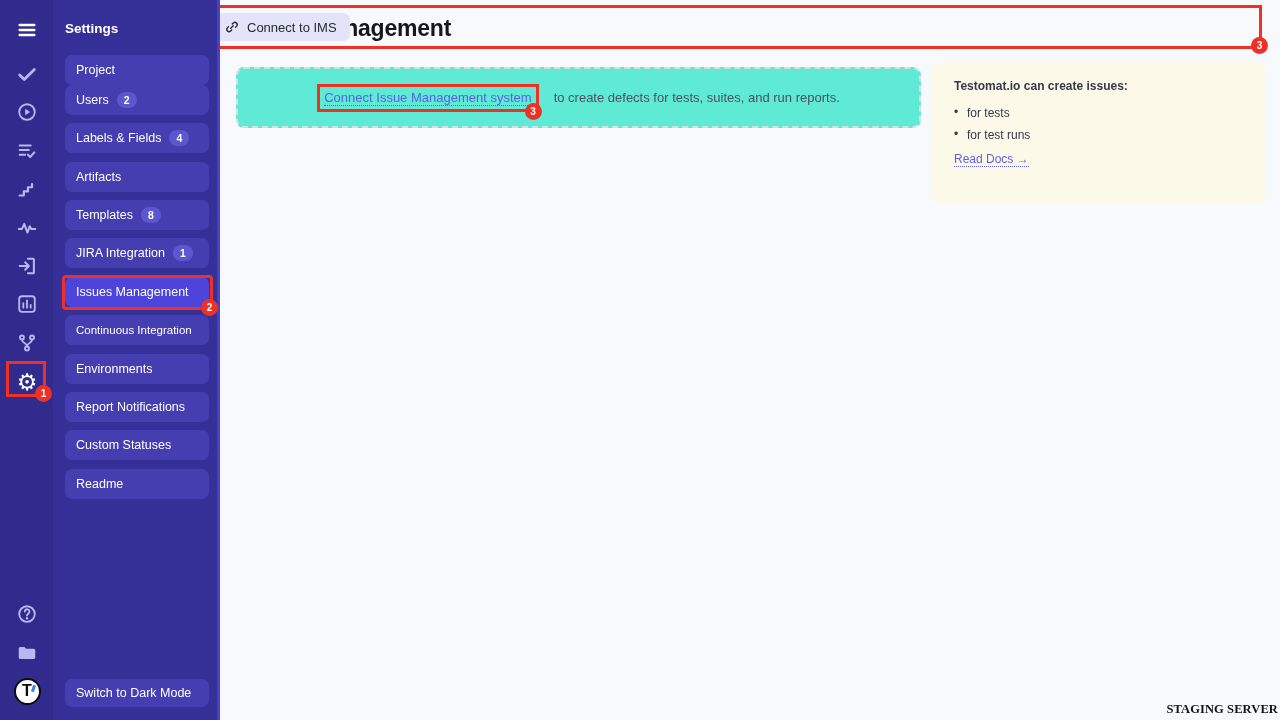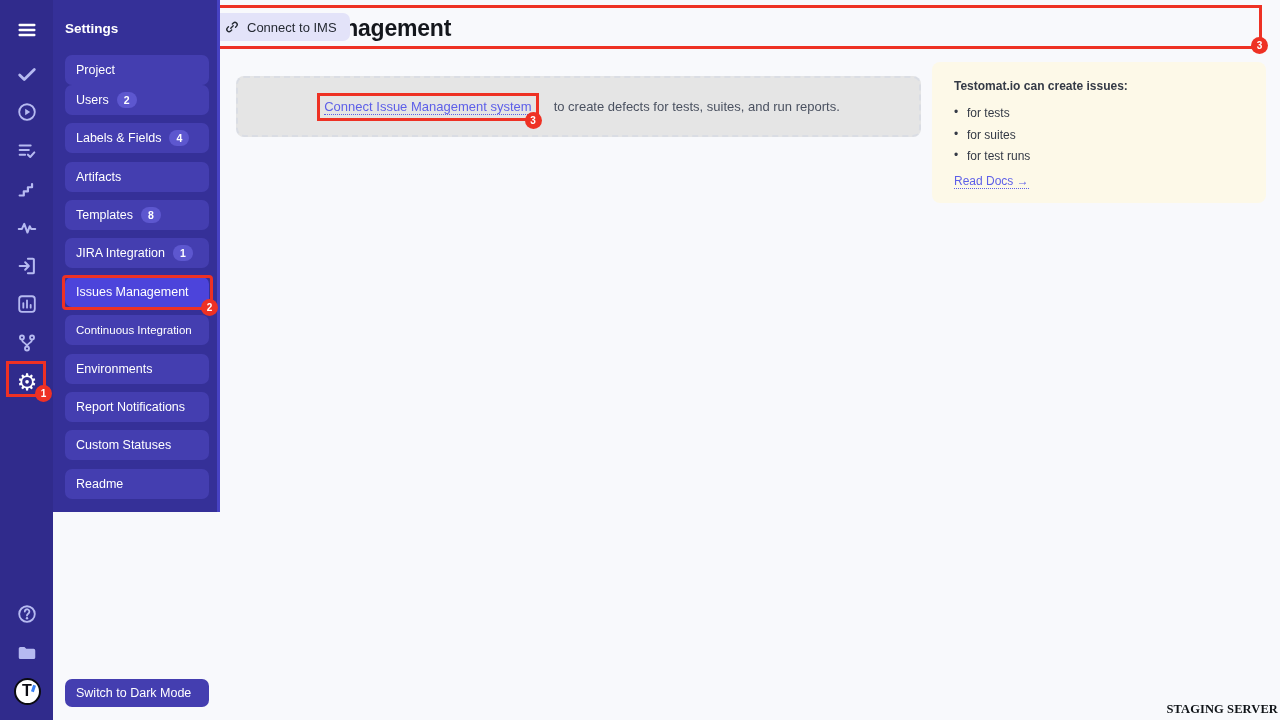--- a/index.html
+++ b/index.html
@@ -11,37 +11,37 @@
   .rail { position:absolute; left:0; top:0; width:53px; height:720px; background:#302b8c; z-index:3; }
   .rail-icon { position:absolute; left:13px; width:28px; height:28px; display:flex;
     align-items:center; justify-content:center; color:#b6baf1; cursor:pointer; }
   .rail-icon svg { display:block; }
   .gear-glyph { font-family:"DejaVu Sans",sans-serif; font-size:23px; color:#ffffff; line-height:1; }
   .logo-circle { width:27px; height:27px; border-radius:50%; background:#ffffff; border:2px solid #0b0b12;
     display:flex; align-items:center; justify-content:center; font-weight:800; font-size:16px; color:#0b0b12; position:relative; }
   .logo-accent { position:absolute; right:4px; top:5px; width:3px; height:7px; background:#3b82f6; transform:rotate(18deg); }
 
   
-  .sidebar { position:absolute; left:53px; top:0; width:167px; height:512px;
+  .sidebar { position:absolute; left:53px; top:0; width:167px; height:720px;
     background:#353098; border-right:3px solid #4742c4; z-index:2; }
   .sidebar-title { position:absolute; left:12px; top:21px; color:#ffffff; font-size:13.5px; font-weight:700; }
   .nav-item { position:absolute; left:12px; width:144px; height:30px; background:#443eb0; border-radius:7px;
     display:flex; align-items:center; padding:0 11px; color:#ffffff; font-size:12.5px; font-weight:500; cursor:pointer; }
   .nav-item.selected { background:#4c44db; }
   .pill { margin-left:8px; background:#5d57cf; color:#ffffff; font-size:10.5px; font-weight:600;
     padding:1.5px 7px; border-radius:999px; line-height:1.2; }
   .pill:empty { display:none; }
   .nav-item.small-text { font-size:11.5px; }
 
   
   .main { position:absolute; left:220px; top:0; width:1060px; height:720px; background:#f8f9fc; }
   .page-title { position:absolute; left:16px; top:15px; font-size:23px; font-weight:700; color:#14171c; letter-spacing:-0.2px; }
 
-  .empty-box { position:absolute; left:16px; top:76px; width:685px; height:61px;
-    border:2px dashed #dadde4; border-radius:8px; background:#e5e5e5;
+  .empty-box { position:absolute; left:16px; top:67px; width:685px; height:61px;
+    border:2px dashed #dadde4; border-radius:8px; background:#5eead4;
     display:flex; align-items:center; justify-content:center; font-size:13px; color:#4a5160; }
   .link { color:#5d5fe8; text-decoration:none; border-bottom:1px dotted #5d5fe8; cursor:pointer; }
   .empty-box .rest { margin-left:14px; }
 
   .info-panel { position:absolute; left:712px; top:62px; width:334px; height:141px;
     background:#fdf9e8; border-radius:8px; padding:17px 22px; color:#343a46; }
   .info-title { font-size:12px; font-weight:700; }
   .info-list { list-style:none; margin-top:13px; }
   .info-list li { font-size:12px; margin-bottom:7.5px; padding-left:13px; position:relative; }
   .info-list li::before { content:"•"; position:absolute; left:0; top:-1px; font-size:12px; }
@@ -223,21 +223,20 @@
         <a class="link">Connect Issue Management system</a>
         <span class="anno-badge">3</span>
       </span>
       <span class="rest">to create defects for tests, suites, and run reports.</span>
     </div>
 
     <aside class="info-panel">
       <div class="info-title">Testomat.io can create issues:</div>
       <ul class="info-list">
         <li>for tests</li>
-        <li>for suites</li>
         <li>for test runs</li>
       </ul>
       <a class="link read-docs">Read Docs →</a>
     </aside>
 
     <div class="staging">STAGING SERVER</div>
   </main>
 
 </div>
 

